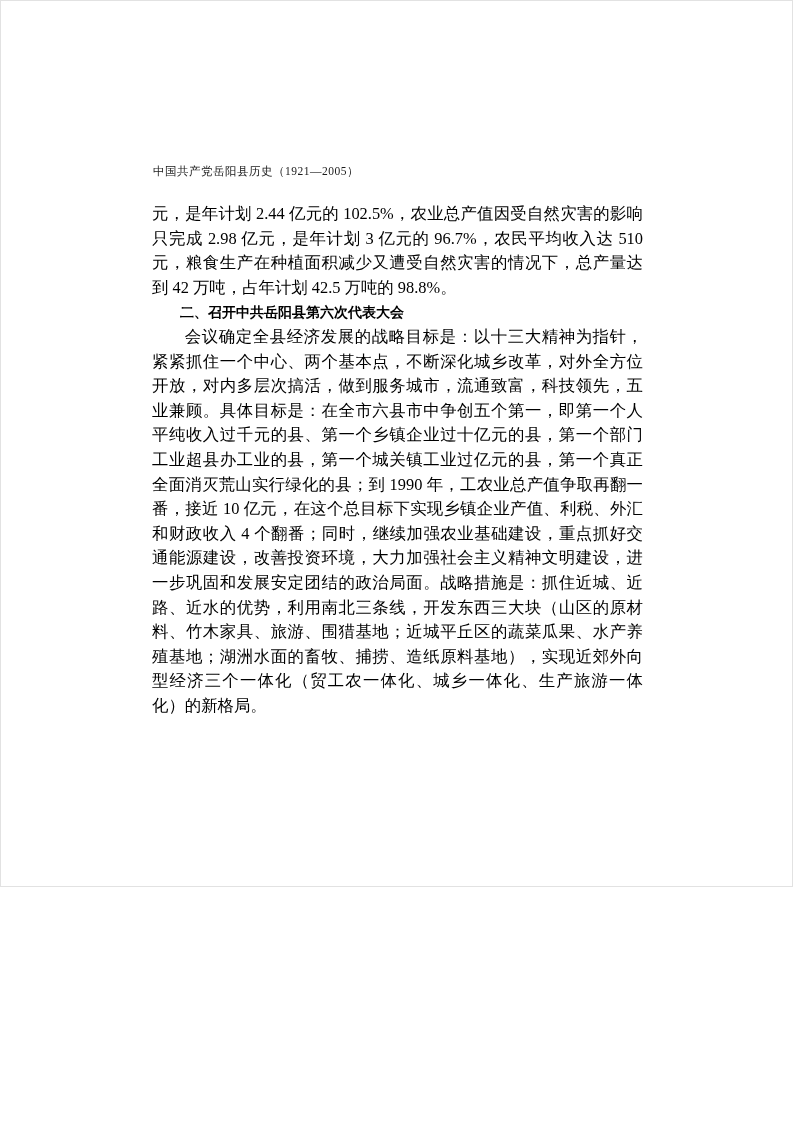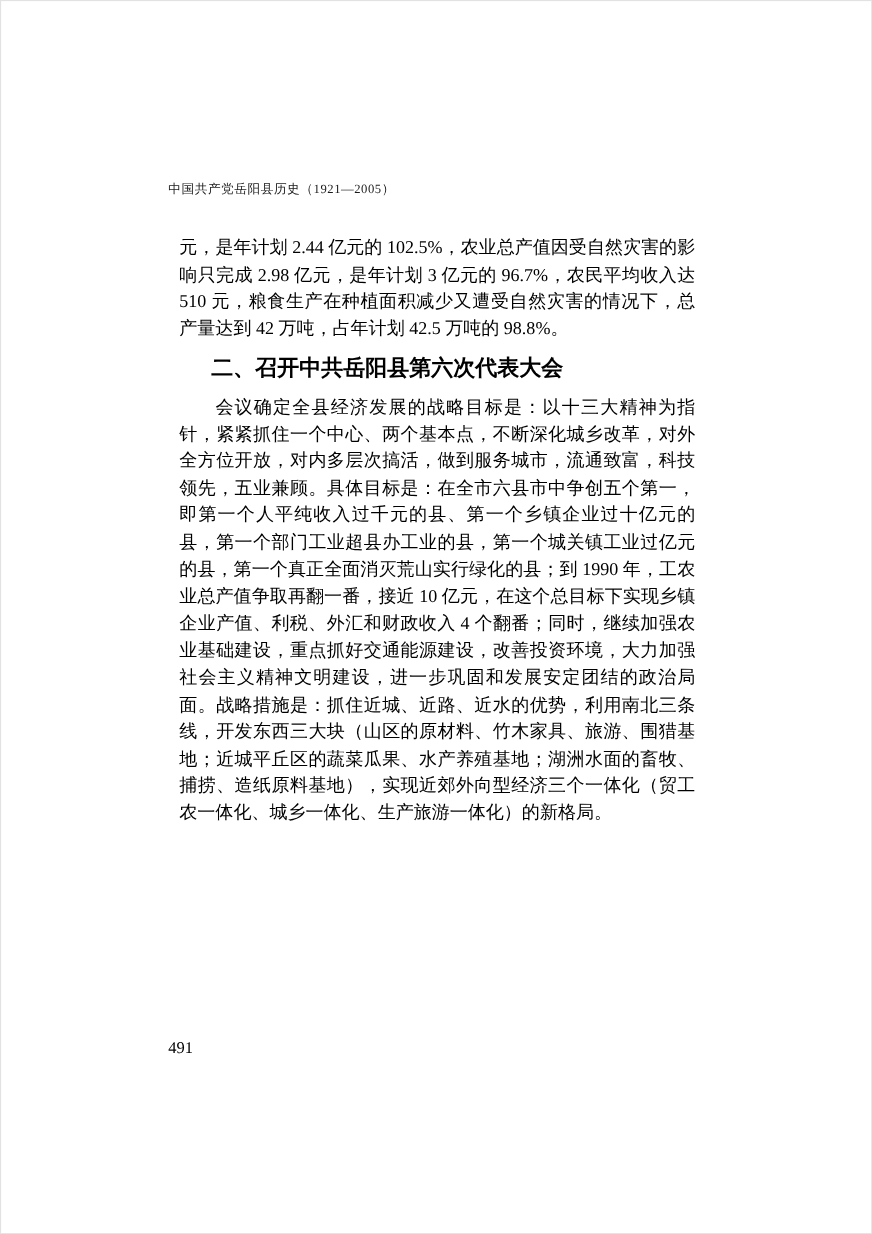--- a/index.html
+++ b/index.html
@@ -3,21 +3,21 @@
 <meta charset="utf-8">
 <style>
   html, body {
     margin: 0;
     padding: 0;
     background: #ffffff;
   }
   .book-page {
     position: relative;
     width: 793px;
-    height: 1122px;
+    height: 887px;
     background: #ffffff;
     box-sizing: border-box;
     border: 1px solid #e2e2e2;
     overflow: hidden;
     font-family: "Liberation Serif", "DejaVu Serif", serif;
     color: #000000;
   }
   .running-header {
     position: absolute;
     left: 152px;
@@ -32,32 +32,32 @@
     position: absolute;
     left: 151px;
     top: 201px;
     width: 491px;
     font-size: 16.4px;
     line-height: 24.6px;
     text-align: justify;
     color: #000000;
   }
   .body-text p {
-    margin: 11px;
+    margin: 0;
     padding: 0;
     text-indent: 2em;
   }
   .body-text p.no-indent {
     text-indent: 0;
   }
   .section-heading {
     margin: 0;
     padding: 0;
     text-indent: 2em;
-    font-size: 20px;
+    font-size: 14px;
     line-height: 24.6px;
     font-weight: bold;
     font-family: "DejaVu Sans", "Liberation Sans", sans-serif;
     color: #000000;
   }
   .page-number {
     position: absolute;
     left: 152px;
     top: 944px;
     font-size: 15px;

